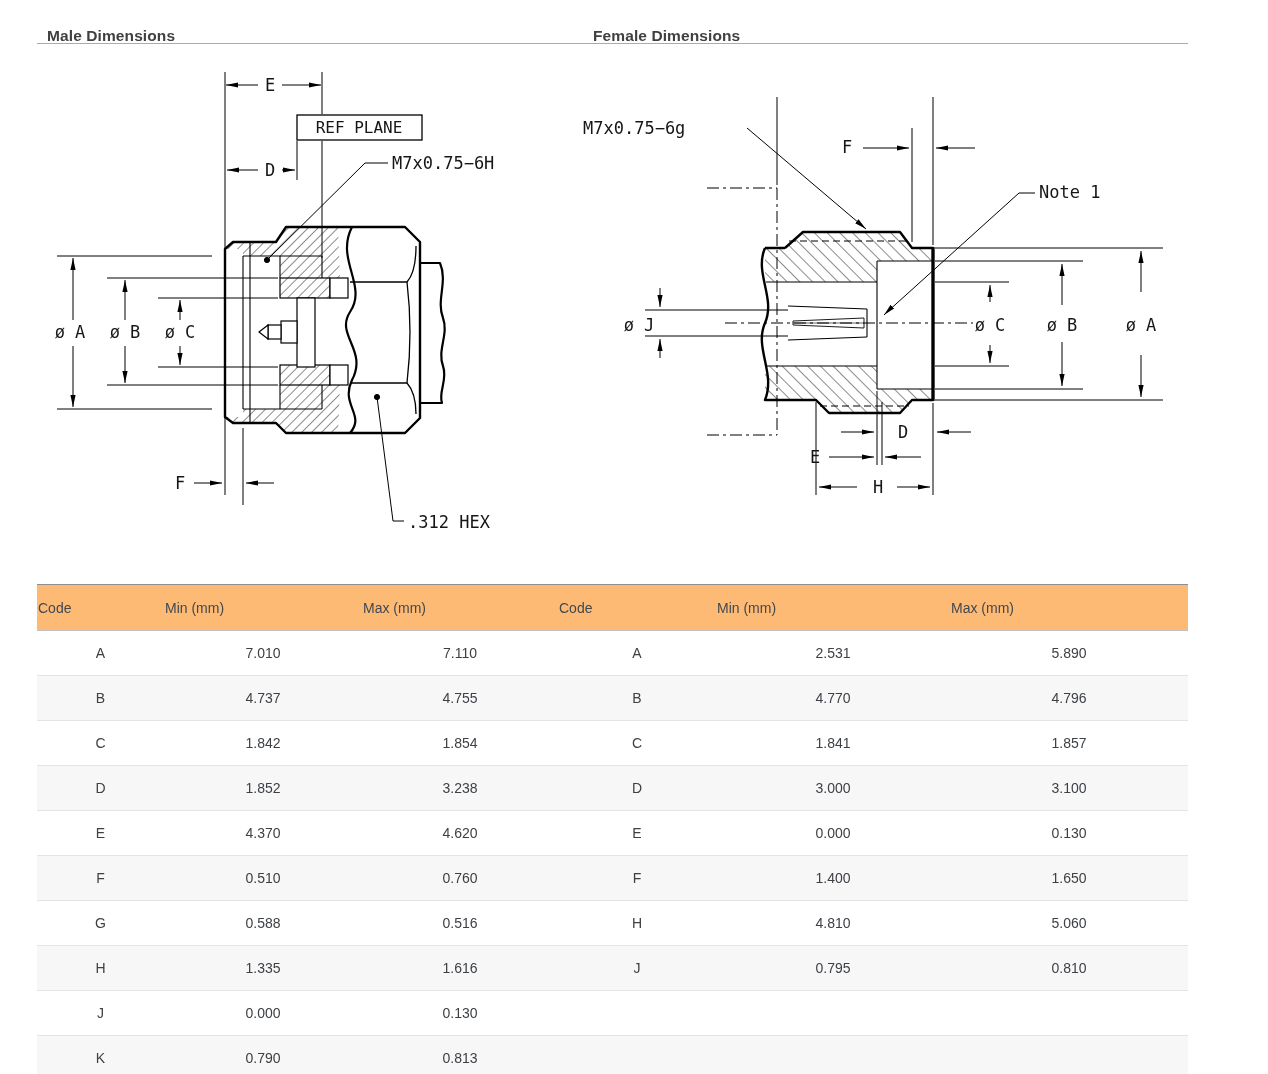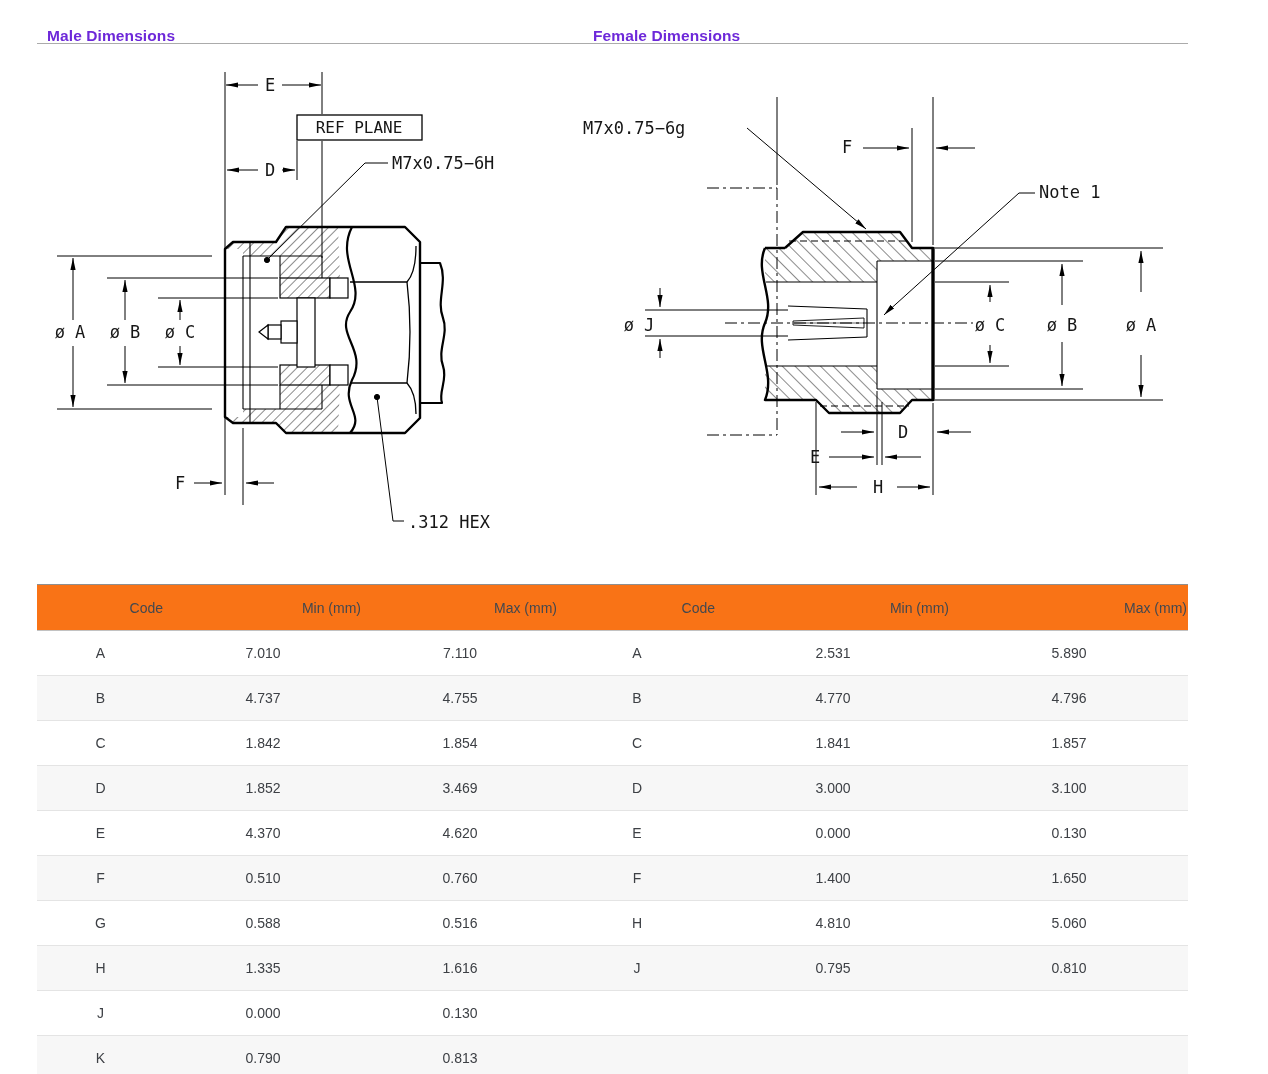--- a/index.html
+++ b/index.html
@@ -2,21 +2,21 @@
 <html><head>
 <meta charset="utf-8">
 <style>
   html,body { margin:0; padding:0; }
   body {
     width:1268px; height:1074px; position:relative; background:#ffffff;
     font-family:"Liberation Sans", sans-serif; overflow:hidden;
   }
   .section-title {
     position:absolute; top:14px; font-size:15.5px; font-weight:700;
-    color:#6d28d9; letter-spacing:.1px;
+    color:#404040; letter-spacing:.1px;
   }
   #title-male   { left:47px; }
   #title-female { left:571px;margin-left:22px; }
   .rule {
     position:absolute; left:37px; top:43px; width:1151px; height:1px;
     background:#ababab;
   }
   #male-svg   { position:absolute; left:30px;  top:50px; }
   #female-svg { position:absolute; left:575px; top:45px; }
 
@@ -26,22 +26,22 @@
   }
   svg text.small { font-size:16px; }
 
   table#spec-table {
     position:absolute; left:37px; top:584px; width:1151px;
     border-collapse:collapse; table-layout:fixed;
     font-size:14px; color:#3d4045;
     border-top:1px solid #8f8f8f;
   }
   #spec-table th {
-    height:43px; font-weight:400; color:#43484f; text-align:right;
-    border-bottom:1px solid #c2c2c2; background:#f97316;
+    height:43px; font-weight:400; color:#43484f; text-align:left;
+    border-bottom:1px solid #c2c2c2; background:#fdba74;
   }
   #spec-table td {
     height:42px; text-align:center;
     border-bottom:1px solid #e4e4e4;
   }
   #spec-table tr.stripe { background:#f7f7f7; }
 </style>
 </head>
 <body>
 
@@ -298,21 +298,21 @@
         <td>C</td>
         <td>1.842</td>
         <td>1.854</td>
         <td>C</td>
         <td>1.841</td>
         <td>1.857</td>
       </tr>
       <tr class="stripe">
         <td>D</td>
         <td>1.852</td>
-        <td>3.469</td>
+        <td>3.238</td>
         <td>D</td>
         <td>3.000</td>
         <td>3.100</td>
       </tr>
       <tr>
         <td>E</td>
         <td>4.370</td>
         <td>4.620</td>
         <td>E</td>
         <td>0.000</td>

